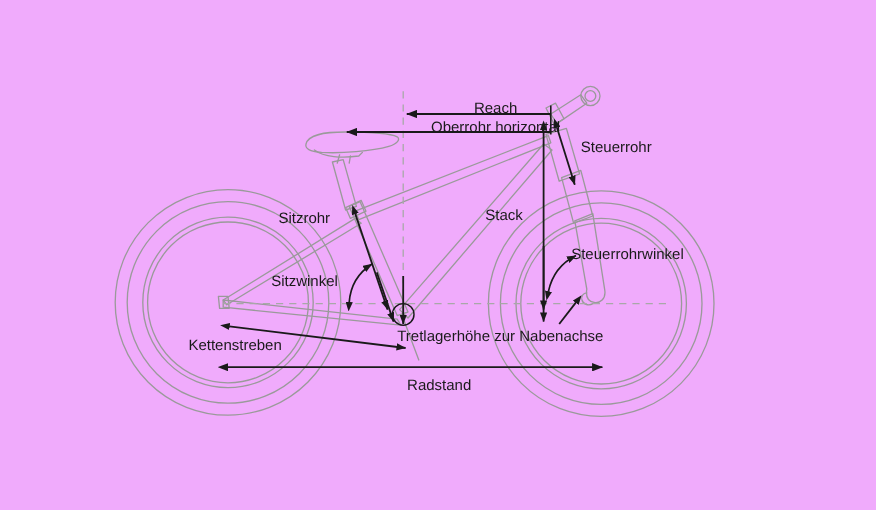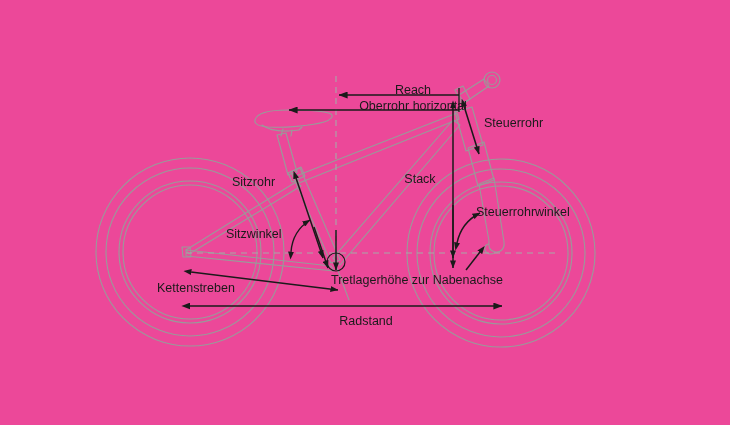--- a/index.html
+++ b/index.html
@@ -7,21 +7,21 @@
     padding: 0;
     background: #ffffff;
   }
   body {
     font-family: "Liberation Sans", sans-serif;
   }
   #stage {
     position: relative;
     width: 730px;
     height: 425px;
-    background: #ec4899;
+    background: #f0abfc;
     overflow: hidden;
   }
   #diagram {
     position: absolute;
     left: 0;
     top: 0;
     width: 730px;
     height: 425px;
     display: block;
   }

